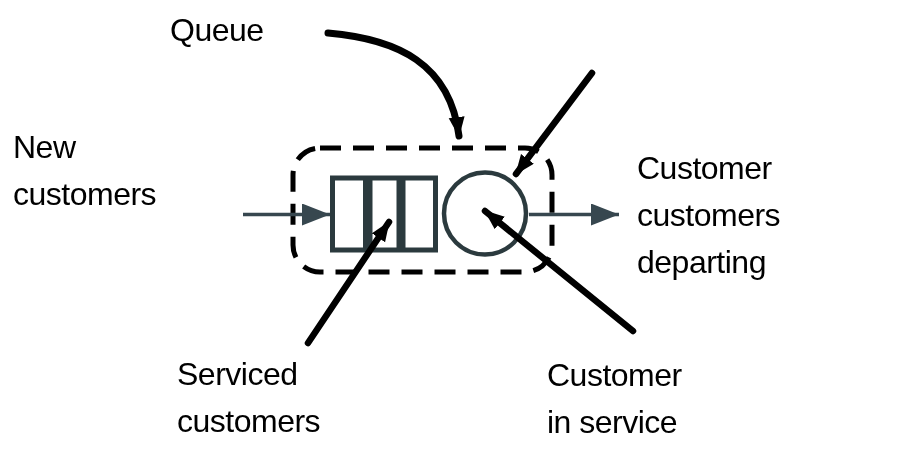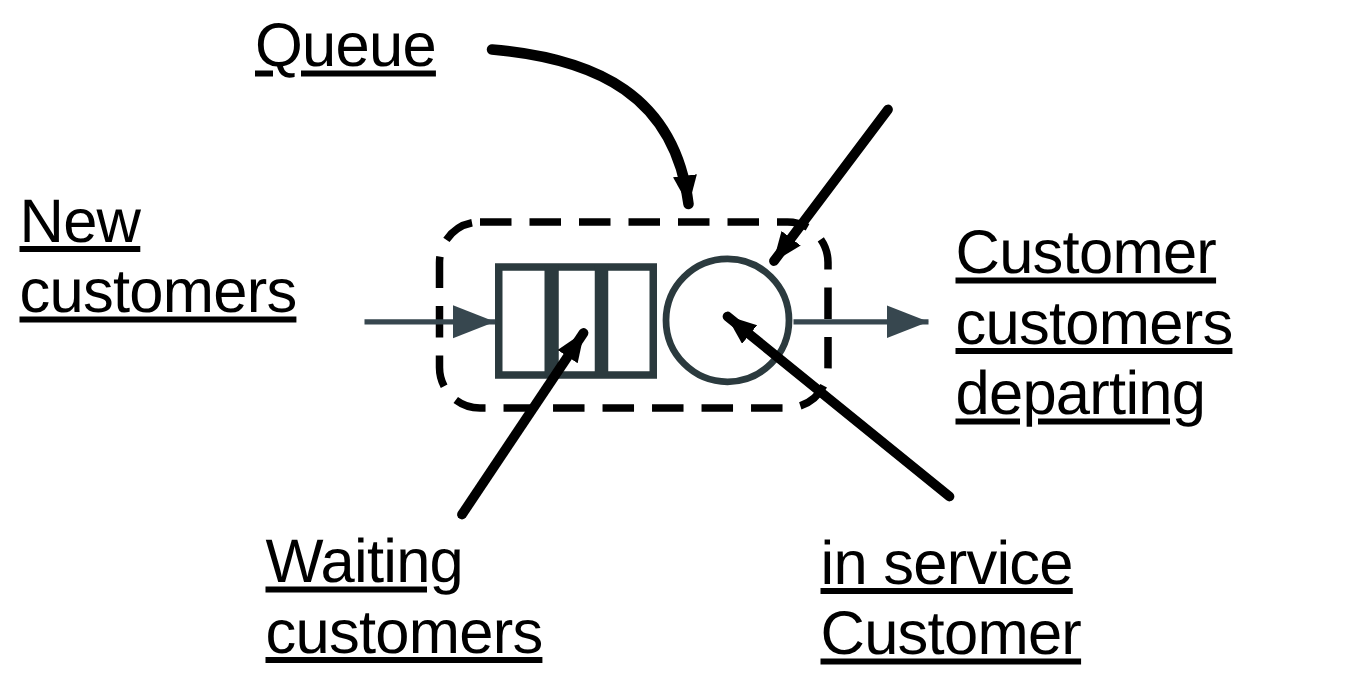--- a/index.html
+++ b/index.html
@@ -7,26 +7,25 @@
     position: relative;
     width: 900px;
     height: 464px;
     background: #ffffff;
     overflow: hidden;
     font-family: "Liberation Sans", sans-serif;
   }
   .stage svg { position: absolute; left: 0; top: 0; }
   .lbl {
     position: absolute;
-    font-size: 41px;
+    font-size: 32px;
     line-height: 47px;
     color: #000000;
     white-space: nowrap;
     letter-spacing: -0.5px;
-    text-decoration: underline;
   }
   .ln { display: block; }
   
   .boundary   { stroke: #000000; fill: none; }
   .shape      { stroke: #2b3a3e; fill: #ffffff; }
   .slotbar    { fill: #2b3a3e; stroke: none; }
   .flowline   { stroke: #37474f; fill: none; }
   .flowhead   { fill: #37474f; }
   .ptr        { stroke: #000000; fill: none; }
   .ptrhead    { fill: #000000; }
@@ -77,22 +76,22 @@
     <span class="ln">customers</span>
   </div>
 
   <div class="lbl" style="left:637px; top:145px">
     <span class="ln">Customer</span>
     <span class="ln">customers</span>
     <span class="ln">departing</span>
   </div>
 
   <div class="lbl" style="left:177px; top:351px">
-    <span class="ln">Waiting</span>
+    <span class="ln">Serviced</span>
     <span class="ln">customers</span>
   </div>
 
   <div class="lbl" style="left:547px; top:352px">
+    <span class="ln">Customer</span>
     <span class="ln">in service</span>
-    <span class="ln">Customer</span>
   </div>
 
 </div>
 
 </body></html>

